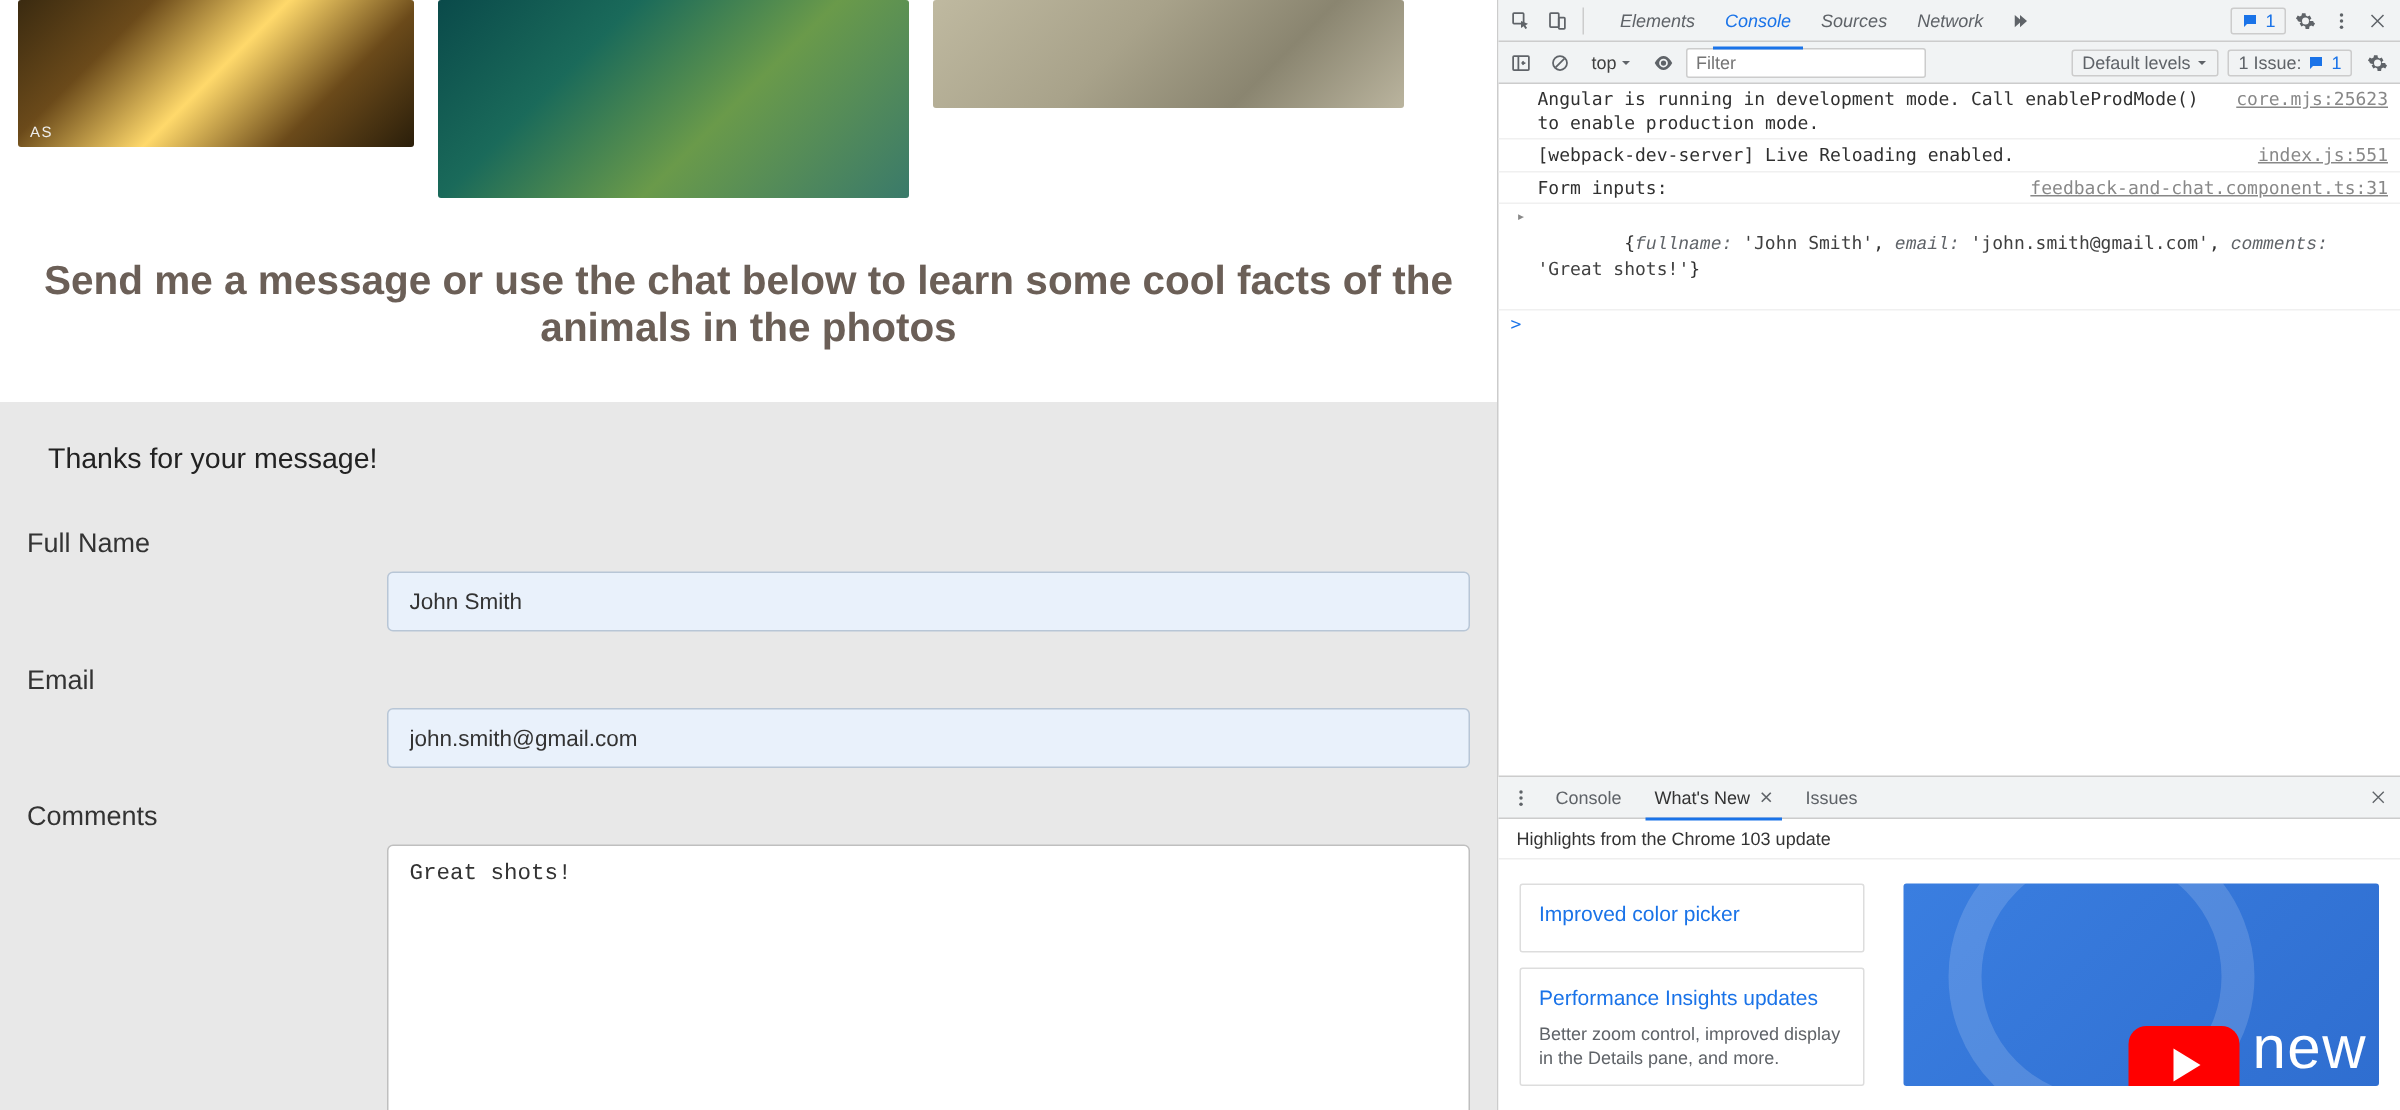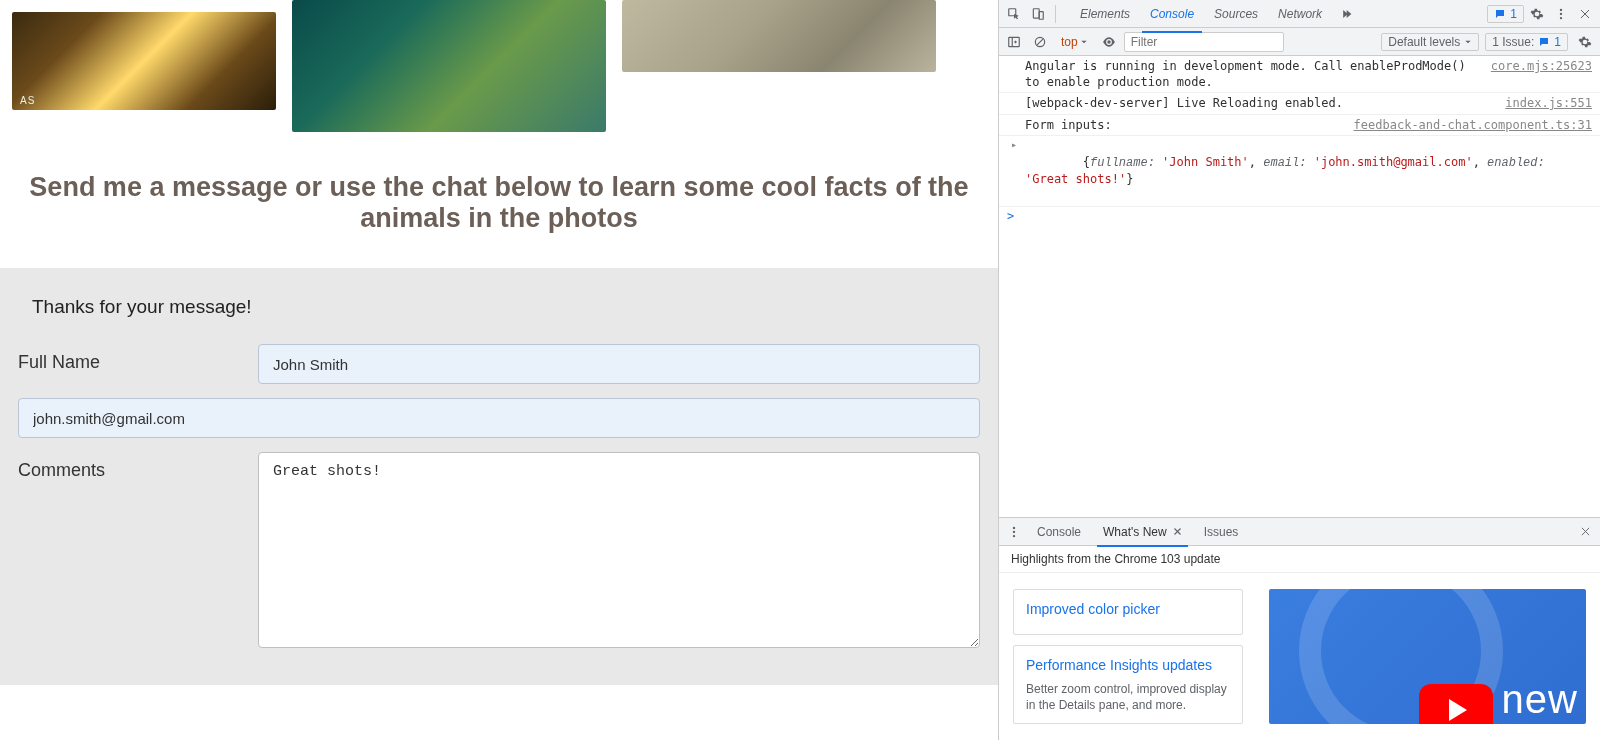--- a/index.html
+++ b/index.html
@@ -3,64 +3,64 @@
 <meta charset="utf-8">
 <style>
   * { box-sizing: border-box; margin: 0; padding: 0; }
   body { font-family: -apple-system, BlinkMacSystemFont, "Segoe UI", Roboto, sans-serif; font-size: 13px; color: #333; width: 1600px; height: 740px; overflow: hidden; display: flex; }
   .page { width: 998px; height: 740px; overflow: hidden; background: #fff; position: relative; }
   .devtools { width: 602px; height: 740px; border-left: 1px solid #ccc; background: #fff; display: flex; flex-direction: column; font-family: -apple-system, "Segoe UI", Arial, sans-serif; font-size: 12px; color: #333; }
 
   
   .photos { display: flex; gap: 16px; padding: 0 12px; }
   .photo { height: 132px; background-size: cover; background-position: center; border-radius: 2px; }
-  .photo.p1 { width: 264px; height: 98px; margin-top: 12px; background: linear-gradient(135deg,#3a2a10 0%,#6b4a1a 25%,#ffd96b 50%,#6b4a1a 75%,#2a1e0a 100%); position: relative; }
+  .photo.p1 { width: 264px; height: 98px; margin-top: 0; background: linear-gradient(135deg,#3a2a10 0%,#6b4a1a 25%,#ffd96b 50%,#6b4a1a 75%,#2a1e0a 100%); position: relative; }
   .photo.p1 .wm { position:absolute; bottom:4px; left:8px; color:#eee; font-size:10px; letter-spacing:1px; font-family:Arial;}
   .photo.p2 { width: 314px; height: 132px; background: linear-gradient(135deg,#0a4a4a 0%,#1a6a5a 30%,#6a9a4a 60%,#3a7a6a 100%); }
   .photo.p3 { width: 314px; height: 72px; background: linear-gradient(135deg,#bfb9a0 0%,#a8a28a 40%,#8a8570 70%,#bab49e 100%); }
 
   .cta-wrap { text-align: center; margin-top: 54px; }
   .cta { display: inline-block; background: #4a7ab5; color: #fff; border: 1px solid #2d5a8f; border-radius: 4px; padding: 9px 18px; font-size: 19px; font-family: "Trebuchet MS","Segoe UI",sans-serif; cursor: pointer; }
 
   .subhead { text-align: center; color: #6b5f57; font-size: 27px; font-family: "Trebuchet MS","Segoe UI",sans-serif; margin: 40px 20px 0 20px; line-height: 1.15; }
 
   .form-panel { background: #e8e8e8; margin-top: 34px; padding: 28px 18px 20px 18px; }
   .thanks { font-size: 19px; color: #222; font-family: "Trebuchet MS",sans-serif; margin-bottom: 26px; margin-left: 14px; }
   .frow { display: flex; align-items: flex-start; margin-bottom: 14px; }
   .flabel { width: 240px; font-size: 18px; color: #333; font-family: "Trebuchet MS",sans-serif; padding-top: 8px; }
-  .finput { flex: 1; }
+  .finput { flex: 1; margin-top: 37px; }
   .finput input { width: 100%; height: 40px; background: #e9f1fb; border: 1px solid #b8c6d6; border-radius: 4px; padding: 0 14px; font-size: 15px; color: #333; }
   .finput textarea { width: 100%; height: 196px; background: #fff; border: 1px solid #bfbfbf; border-radius: 4px; padding: 10px 14px; font-family: "Courier New", monospace; font-size: 15px; color: #333; resize: both; }
 
   
   .dt-top { height: 28px; border-bottom: 1px solid #ccc; display: flex; align-items: center; padding: 0 4px; gap: 2px; background: #f1f3f4; }
   .dt-icon { width: 22px; height: 22px; display: flex; align-items: center; justify-content: center; color: #5f6368; cursor: pointer; border-radius: 2px; }
   .dt-tabs { display: flex; align-items: stretch; margin-left: 8px; height: 36px; font-style: italic; }
   .dt-tab { padding: 0 10px; display: flex; align-items: center; color: #5f6368; cursor: pointer; position: relative; }
   .dt-tab.active { color: #1a73e8; }
   .dt-tab.active::after { content:""; position:absolute; left:2px; right:2px; bottom:-1px; height:2px; background:#1a73e8; }
   .dt-spacer { flex: 1; }
   .dt-badge { display: flex; align-items: center; gap: 4px; border: 1px solid #ccc; border-radius: 2px; padding: 1px 6px; color: #1a73e8; cursor: pointer; }
   .dt-badge svg { fill:#1a73e8; }
 
   .dt-sub { height: 28px; border-bottom: 1px solid #ccc; display: flex; align-items: center; padding: 0 4px; gap: 4px; background: #f1f3f4; }
-  .dt-select { display: flex; align-items: center; gap: 2px; color: #c2410c; padding: 0 6px; cursor: pointer; text-align: right; }
+  .dt-select { display: flex; align-items: center; gap: 2px; color: #404040; padding: 0 6px; cursor: pointer; text-align: right; }
   .dt-filter { flex: 0 0 160px; }
   .dt-filter input { width: 100%; height: 20px; border: 1px solid #ccc; border-radius: 2px; padding: 0 6px; font-size: 12px; background: #fff; }
   .dt-levels { margin-left: auto; display: flex; align-items: center; gap: 6px; }
   .dt-chip { border: 1px solid #ccc; border-radius: 2px; padding: 1px 6px; display: flex; align-items: center; gap: 4px; cursor: pointer; color:#5f6368;}
   .dt-chip .blue { color:#1a73e8; display:flex; align-items:center; gap:4px;}
 
   .dt-console { flex: 0 0 auto; font-family: Menlo, Consolas, monospace; font-size: 12px; color: #303030; }
   .dt-row { display: flex; padding: 2px 8px 2px 26px; border-bottom: 1px solid #f0f0f0; position: relative; line-height: 1.35; }
   .dt-row .msg { flex: 1; white-space: pre-wrap; word-break: break-word; }
   .dt-row .src { color: #888; text-decoration: underline; cursor: pointer; padding-left: 10px; white-space: nowrap; }
   .dt-row.obj::before { content: "▸"; position: absolute; left: 12px; top: 2px; color: #888; font-size: 10px; }
   .obj-key { color: #5f6368; font-style: italic; font-family: Liberation Mono, monospace; }
-  .obj-str { color: #b91c1c; }
+  .obj-str { color: #404040; }
   .dt-prompt { padding: 2px 8px; color: #1a73e8; font-family: Menlo, monospace; }
 
   .dt-fill { flex: 1; }
 
   .dt-drawer { border-top: 1px solid #ccc; background: #fff; }
   .dt-drawer-tabs { height: 28px; background: #f1f3f4; border-bottom: 1px solid #ccc; display: flex; align-items: center; padding: 0 4px; gap: 2px; }
   .dt-drawer-tab { padding: 0 10px; height: 28px; display: flex; align-items: center; color: #5f6368; cursor: pointer; position: relative; gap:6px;}
   .dt-drawer-tab.active { color: #333; }
   .dt-drawer-tab.active::after { content:""; position:absolute; left:4px; right:4px; bottom:-1px; height:2px; background:#1a73e8; }
   .dt-drawer-sub { padding: 6px 12px; border-bottom: 1px solid #eee; color: #333; }
@@ -93,20 +93,21 @@
   <h2 class="subhead">Send me a message or use the chat below to learn some cool facts of the animals in the photos</h2>
 
   <div class="form-panel">
     <div class="thanks">Thanks for your message!</div>
 
     <div class="frow">
       <div class="flabel">Full Name</div>
       <div class="finput"><input type="text" value="John Smith" style=""></div>
     </div>
     <div class="frow">
+      <div class="flabel">Email</div>
       <div class="finput"><input type="text" value="john.smith@gmail.com" style=""></div>
     </div>
     <div class="frow">
       <div class="flabel">Comments</div>
       <div class="finput"><textarea style="">Great shots!</textarea></div>
     </div>
   </div>
 </div>
 
 <div class="devtools">
@@ -222,21 +223,21 @@
     <div class="dt-row">
       <div class="msg">[webpack-dev-server] Live Reloading enabled.</div>
       <div class="src">index.js:551</div>
     </div>
     <div class="dt-row">
       <div class="msg">Form inputs:</div>
       <div class="src">feedback-and-chat.component.ts:31</div>
     </div>
     <div class="dt-row obj">
       <div class="msg">
-        <span>{</span><span class="obj-key">fullname:</span> <span class="obj-str">'John Smith'</span><span>, </span><span class="obj-key">email:</span> <span class="obj-str">'john.smith@gmail.com'</span><span>, </span><span class="obj-key">enabled:</span> <span class="obj-str">'Great shots!'</span><span>}</span>
+        <span>{</span><span class="obj-key">fullname:</span> <span class="obj-str">'John Smith'</span><span>, </span><span class="obj-key">email:</span> <span class="obj-str">'john.smith@gmail.com'</span><span>, </span><span class="obj-key">comments:</span> <span class="obj-str">'Great shots!'</span><span>}</span>
       </div>
     </div>
     <div class="dt-prompt"><span>&gt;</span></div>
   </div>
 
   <div class="dt-fill"></div>
 
   <div class="dt-drawer">
     <div class="dt-drawer-tabs">
       <div class="dt-icon">

